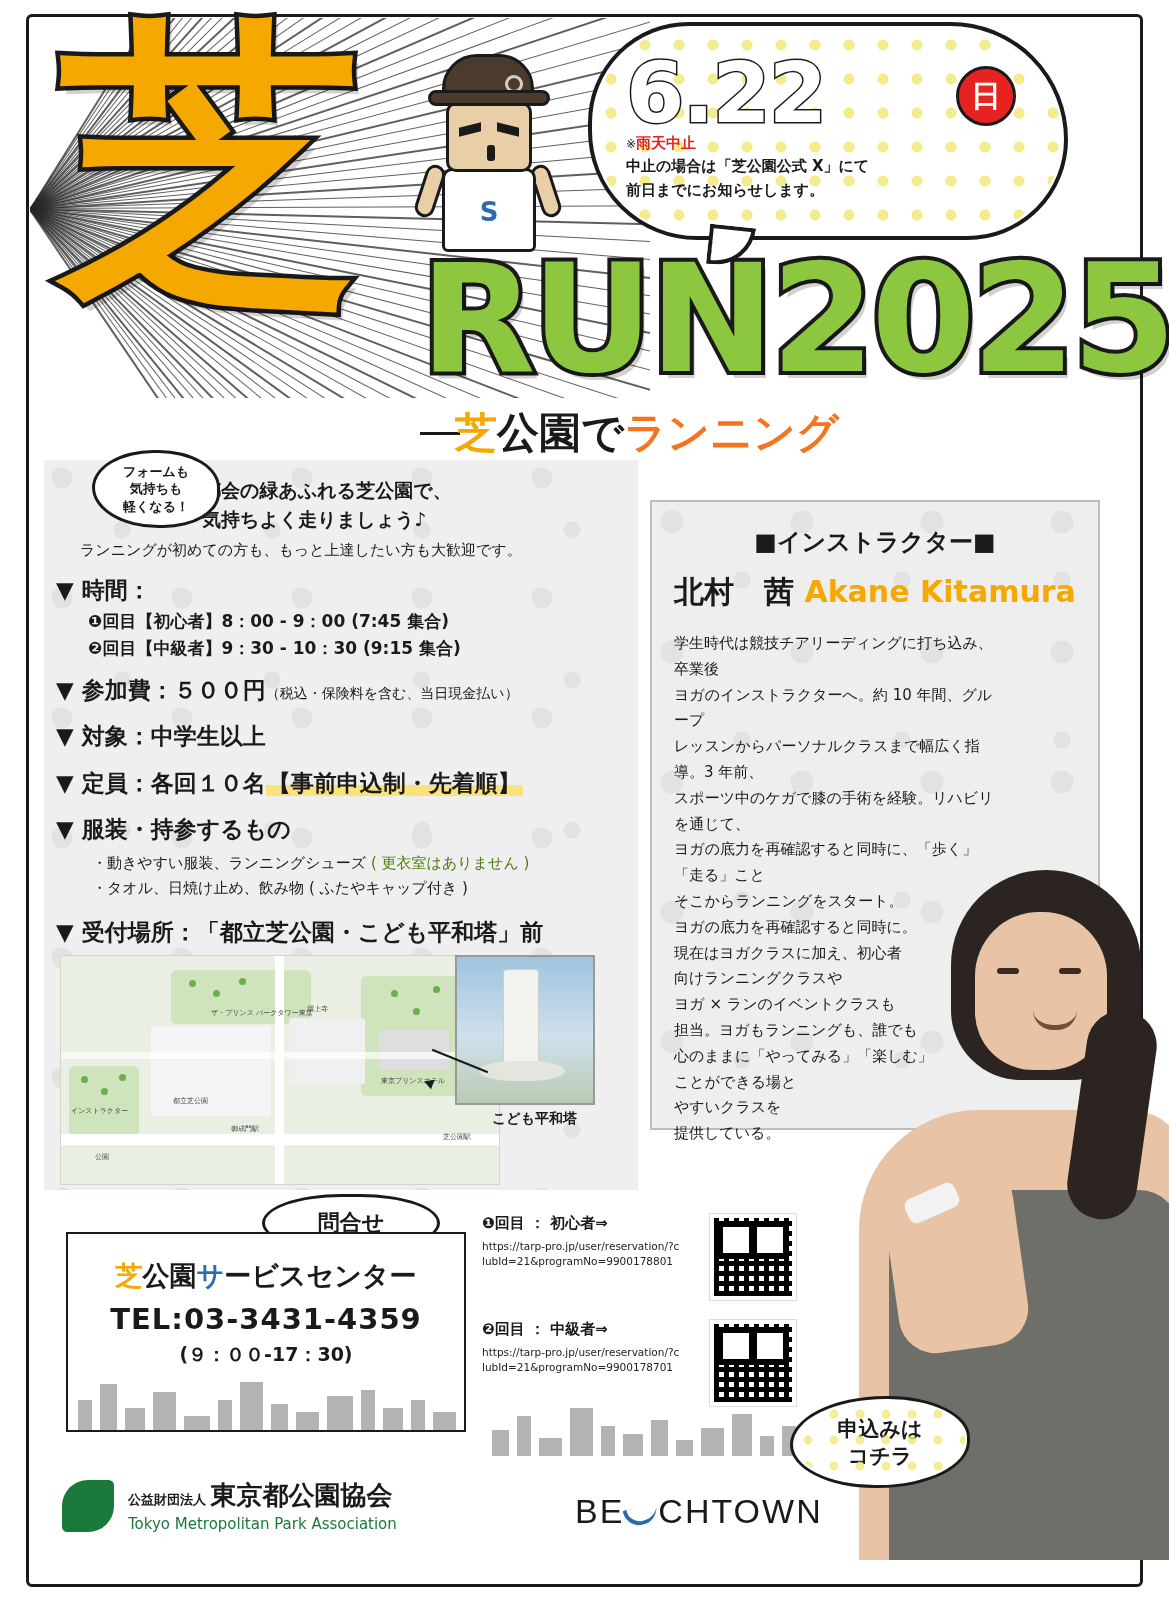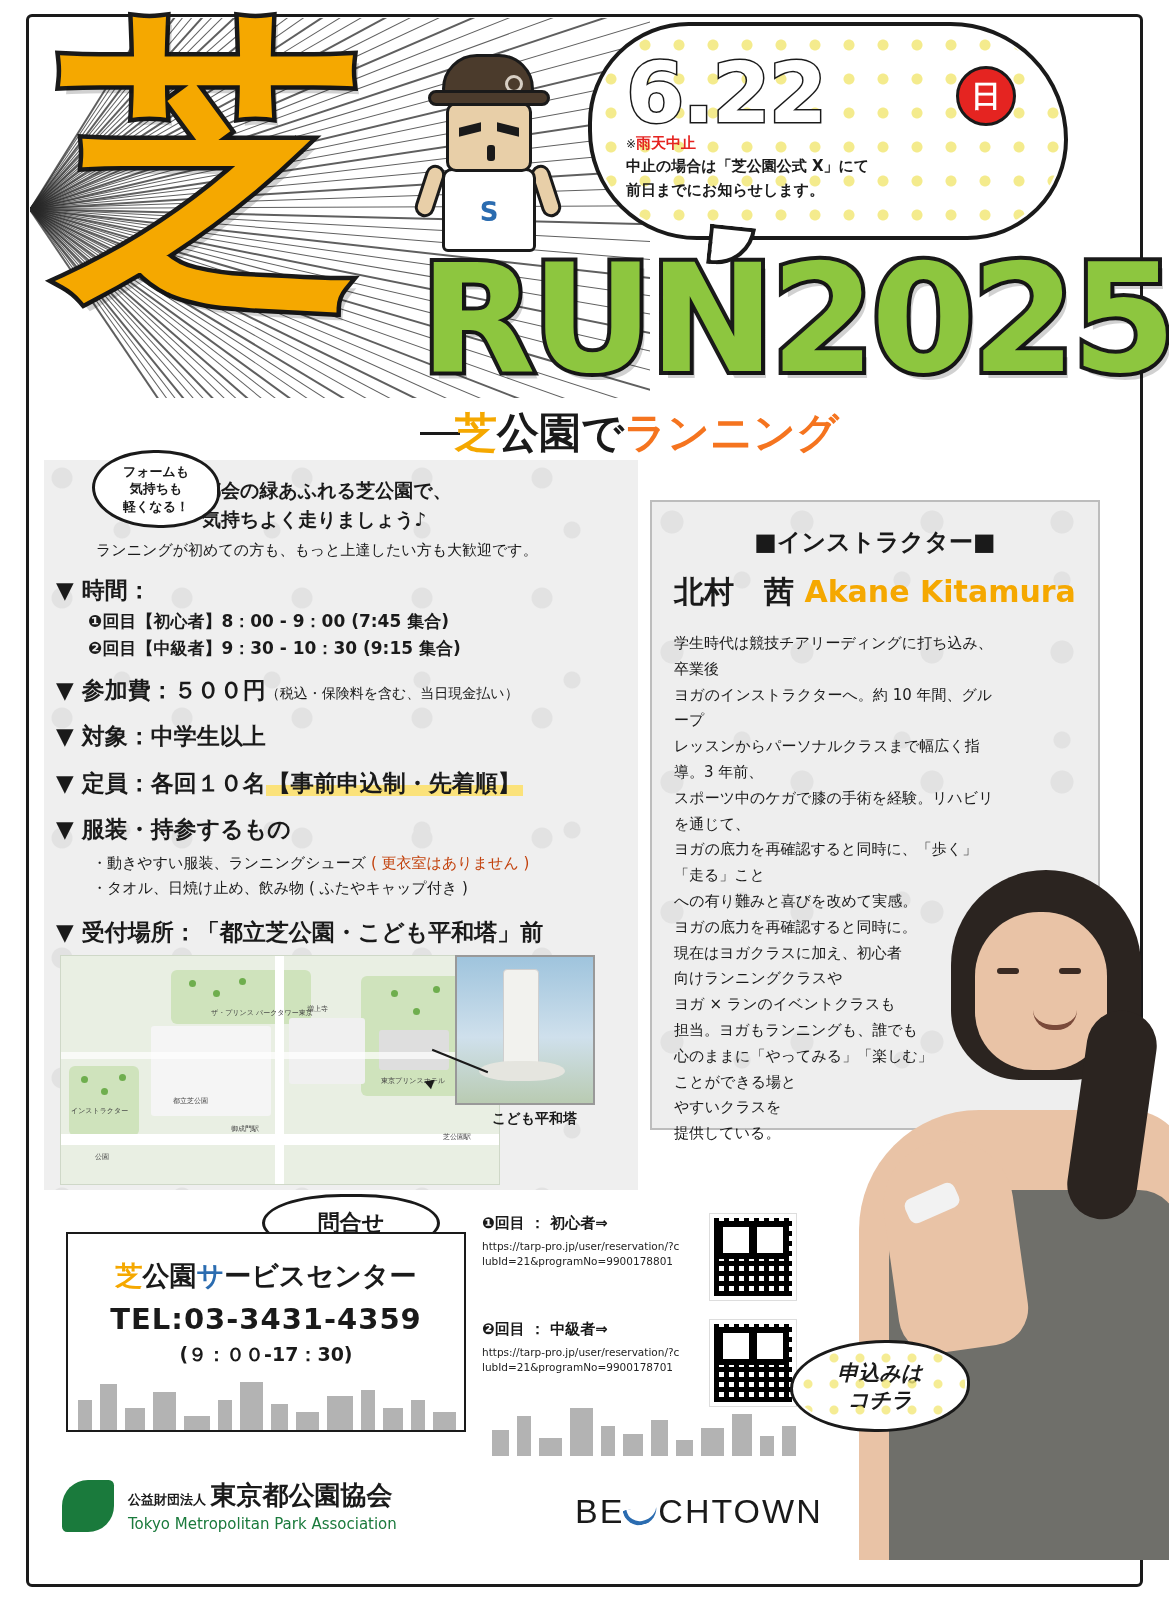--- a/index.html
+++ b/index.html
@@ -156,26 +156,26 @@
   .cloudtag {
     position:absolute; left:36px; top:-20px; width:128px; height:78px;
     background:#fff; border:3px solid #1a1a1a; border-radius:50% 50% 46% 54%;
     display:flex; align-items:center; justify-content:center; text-align:center;
     font-size:13px; font-weight:bold; line-height:1.35;
   }
   .lead {
     margin-left:146px; font-size:19px; font-weight:bold; line-height:1.5;
     padding-top:6px;
   }
-  .lead2 { margin-left:40px; margin-top:8px; font-size:15px; }
+  .lead2 { margin-left:24px; margin-top:8px; font-size:15px; }
   .row { margin-top:14px; font-size:23px; font-weight:bold; line-height:1.4; }
   .sub { font-size:17px; font-weight:bold; margin-left:32px; margin-top:4px; }
   .sm2 { font-size:14px; font-weight:normal; }
   .mk-yellow { background:linear-gradient(transparent 58%, #FBE27A 58%); padding:0 2px; }
-  .mk-red { color:#c2410c; font-size:15px; }
+  .mk-red { color:#4d7c0f; font-size:15px; }
   .bullets { font-size:15px; margin-left:36px; margin-top:6px; line-height:1.7; }
   .addr { font-size:15px; margin-left:36px; margin-top:6px; line-height:1.7; font-weight:normal;}
   
   .map {
     position:absolute; left:60px; top:955px; width:440px; height:230px;
     background:#e9efe3; border:1px solid #cfd8c8; overflow:hidden;
   }
   .map .road { position:absolute; background:#ffffff; }
   .map .green { position:absolute; background:#cfe3bc; border-radius:6px; }
   .map .blk { position:absolute; background:#dedede; border-radius:3px; }
@@ -287,21 +287,21 @@
       repeating-linear-gradient(0deg,#000 0 5px,#fff 5px 10px);
     background-blend-mode:multiply;
     border:4px solid #fff; outline:1px solid #ddd;
   }
   .qr:before,.qr:after{
     content:""; position:absolute; width:26px;height:26px;border:6px solid #000;background:#fff;
   }
   .qr:before{left:3px;top:3px;}
   .qr:after{right:3px;top:3px;}
   .apply-bubble {
-    position:absolute; left:790px; top:1340px; width:180px; height:92px;font-style:italic;
+    position:absolute; left:790px; top:1396px; width:180px; height:92px;
   }
   .apply-bubble .ab {
     position:absolute; inset:0; background:#fff; border:3px solid #1a1a1a;
     border-radius:54% 46% 52% 48%;
     display:flex; align-items:center; justify-content:center; text-align:center;
     font-size:21px; font-weight:bold; line-height:1.3;
   }
   .apply-bubble .abdots{
     position:absolute; inset:5px; border-radius:54% 46% 52% 48%;
     background-image:radial-gradient(#F3E87A 4px, transparent 5px);
@@ -527,21 +527,21 @@
     <div class="inst-name">
       <span>北村　茜</span>
       <span class="en">Akane Kitamura</span>
     </div>
     <div class="inst-body" id="bio">
         <div>学生時代は競技チアリーディングに打ち込み、卒業後</div>
         <div>ヨガのインストラクターへ。約 10 年間、グループ</div>
         <div>レッスンからパーソナルクラスまで幅広く指導。3 年前、</div>
         <div>スポーツ中のケガで膝の手術を経験。リハビリを通じて、</div>
         <div>ヨガの底力を再確認すると同時に、「歩く」「走る」こと</div>
-        <div>への有り難みと喜びを改めて実感。</div>
+        <div>そこからランニングをスタート。</div>
         <div>ヨガの底力を再確認すると同時に。</div>
         <div>現在はヨガクラスに加え、初心者</div>
         <div>向けランニングクラスや</div>
         <div>ヨガ × ランのイベントクラスも</div>
         <div>担当。ヨガもランニングも、誰でも</div>
         <div>心のままに「やってみる」「楽しむ」</div>
         <div>ことができる場と</div>
         <div>やすいクラスを</div>
         <div>提供している。</div>
       </div>

